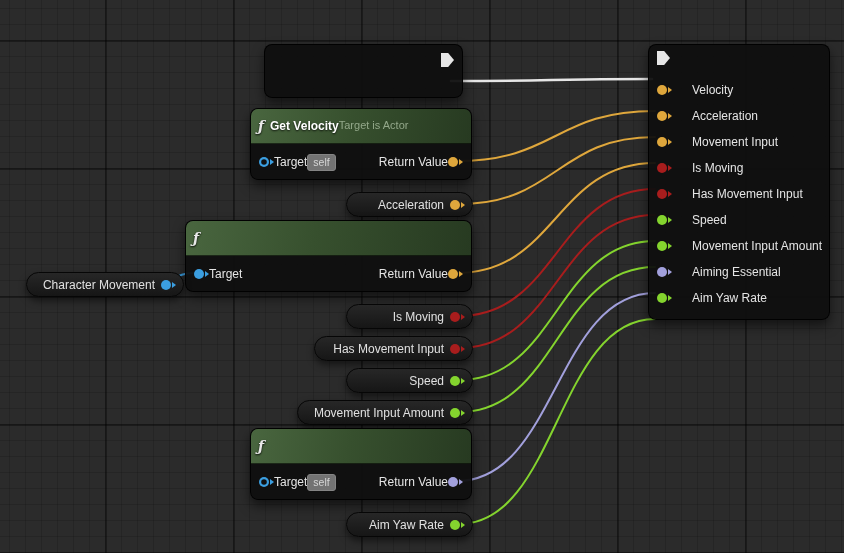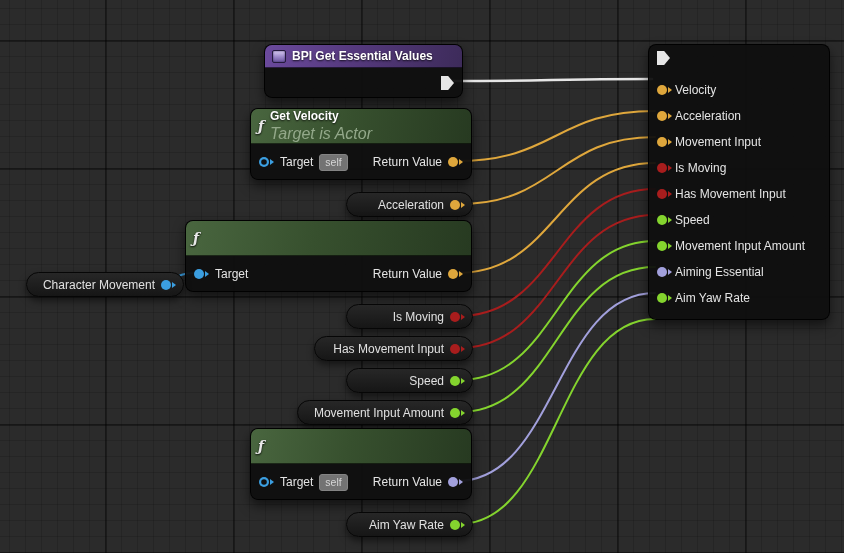--- a/index.html
+++ b/index.html
@@ -18,45 +18,45 @@
   .wires{position:absolute;left:0;top:0;z-index:1;}
   .wires path{fill:none;stroke-linecap:round;}
 
   .node{position:absolute;z-index:2;border-radius:8px;
     background:rgba(15,15,15,0.95);border:1px solid rgba(0,0,0,0.9);
     box-shadow:0 6px 12px rgba(0,0,0,0.55);}
   .hdr{display:flex;align-items:center;gap:6px;padding:0 10px 0 7px;
     border-radius:7px 7px 0 0;border-bottom:1px solid rgba(0,0,0,0.6);}
   .hdr.purple{min-height:22px;background:linear-gradient(100deg,#6b4a9d 0%,#55397d 45%,#3d2b5a 100%);}
   .hdr.green{min-height:34px;background:linear-gradient(100deg,#49663f 0%,#37502e 45%,#273a21 100%);}
-  .titles{display:flex;flex-direction:column;line-height:1.2;}
+  .titles{display:flex;flex-direction:row;line-height:1.2;}
   .title{font-size:12px;font-weight:bold;color:#fff;text-shadow:0 1px 2px rgba(0,0,0,0.8);white-space:nowrap;}
-  .subtitle{font-size:16px;font-style:italic;color:#93a88a;white-space:nowrap;}
+  .subtitle{font-size:11px;color:#93a88a;white-space:nowrap;}
   .fn-icon{font-style:italic;font-family:"DejaVu Serif",serif;color:#e9e9e9;
     font-size:14px;font-weight:bold;text-shadow:0 1px 2px #000;}
   .iface-icon{width:12px;height:11px;border-radius:2px;flex:none;
     background:linear-gradient(#d9cdf2 0%,#9a86c8 55%,#6d58a0 100%);
     border:1px solid #241a3c;box-shadow:inset 0 0 2px #3c2c66;}
 
   .fnbody{display:flex;justify-content:space-between;align-items:center;height:36px;padding:0 8px;}
-  .pin-group{display:flex;align-items:center;gap:6px;}
+  .pin-group{display:flex;align-items:center;}
   .pin-label{font-size:12px;color:#e4e4e4;white-space:nowrap;}
   .pin{display:inline-flex;align-items:center;flex:none;}
   .dot{width:10px;height:10px;border-radius:50%;background:currentColor;}
   .pin.hollow .dot{background:transparent;box-shadow:inset 0 0 0 2.2px currentColor;}
   .tri{width:0;height:0;border-top:3px solid transparent;border-bottom:3px solid transparent;
     border-left:4px solid currentColor;margin-left:1px;}
   .exec-pin{width:13px;height:14px;background:currentColor;flex:none;
     clip-path:polygon(0 0,55% 0,100% 50%,55% 100%,0 100%);}
   .self-box{font-size:10.5px;color:#d6d6d6;border:1px solid #848484;border-radius:3px;
     padding:0 5px;background:#737373;height:15px;line-height:15px;}
 
   .rn-exec-row{display:flex;align-items:center;height:26px;padding-left:8px;}
   .rn-pins{padding:6px 0 8px;}
-  .rn-row{display:flex;align-items:center;gap:3px;height:26px;padding-left:8px;}
+  .rn-row{display:flex;align-items:center;gap:20px;height:26px;padding-left:8px;}
 
   .bpi-body{display:flex;justify-content:flex-end;align-items:center;height:30px;padding:0 8px;}
 
   .pill{position:absolute;z-index:2;height:25px;box-sizing:border-box;
     display:flex;align-items:center;gap:6px;padding:0 7px 0 12px;border-radius:13px;
     background:linear-gradient(#272727,#161616);border:1px solid #060606;
     box-shadow:0 4px 7px rgba(0,0,0,0.5);color:#e0e0e0;font-size:12px;white-space:nowrap;}
   .pill .lbl{flex:1;text-align:right;}
 </style>
 </head>
@@ -72,24 +72,20 @@
     <path stroke-width="2" d="M459,316 C557,316 557,189 655,189" stroke="#a81d1d"></path>
     <path stroke-width="2" d="M459,348 C557,348 557,215 655,215" stroke="#a81d1d"></path>
     <path stroke-width="2" d="M459,380 C557,380 557,241 655,241" stroke="#84d42e"></path>
     <path stroke-width="2" d="M459,412 C557,412 557,267 655,267" stroke="#84d42e"></path>
     <path stroke-width="2" d="M457,481 C556,481 556,293 655,293" stroke="#a2a0dc"></path>
     <path stroke-width="2" d="M459,524 C557,524 557,319 655,319" stroke="#84d42e"></path>
     <path stroke-width="2" d="M156,284 C175,284 174,273 193,273" stroke="#3b9ee0"></path>
   </svg>
 
   <div class="node" style="left:264px;top:44px;width:197px;height:52px;">
-    <div class="hdr purple">
-      <span class="iface-icon"></span>
-      <span class="title">BPI Get Essential Values</span>
-    </div>
     <div class="bpi-body">
       <span class="pin" style="color: rgb(230, 230, 230);">
           <span class="exec-pin"></span>
         </span>
     </div>
   </div>
 
   <div class="node" style="left:648px;top:44px;width:180px;">
     <div class="rn-exec-row">
       <span class="pin" style="color: rgb(230, 230, 230);">

